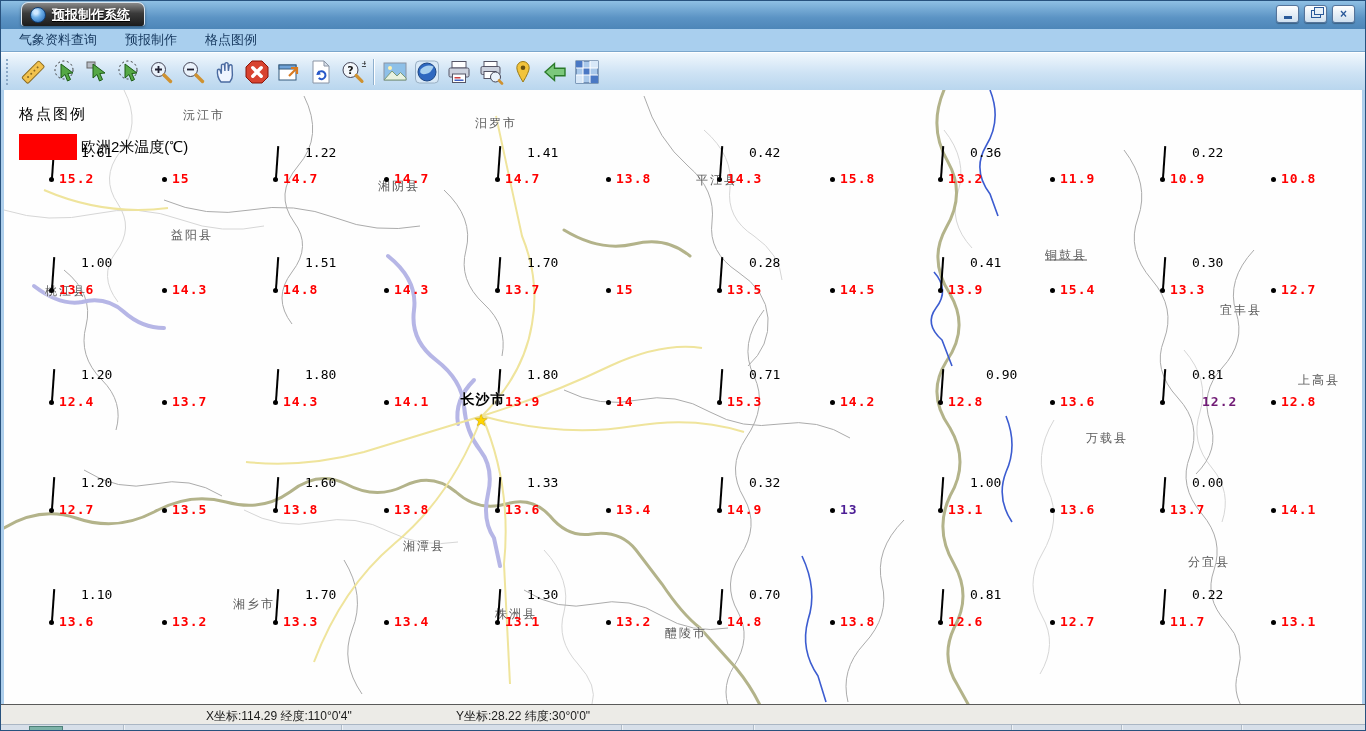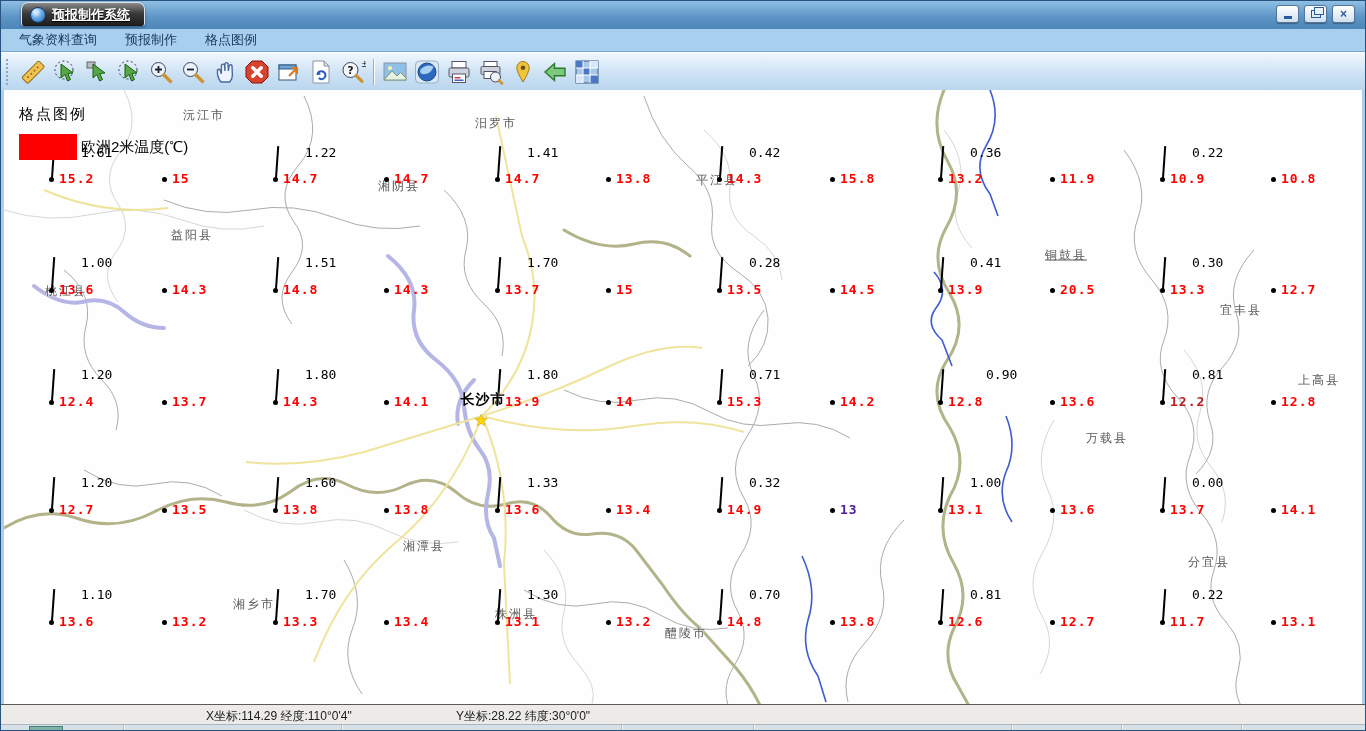--- a/index.html
+++ b/index.html
@@ -417,21 +417,21 @@
         <span class="mp-temp" style="color: rgb(255, 0, 0);">14.5</span>
       </div>
       <div class="map-point" style="left: 936px; top: 200px;">
         <div class="mp-dot"></div>
         <span class="mp-temp" style="color: rgb(255, 0, 0);">13.9</span>
         <div class="mp-barb"></div>
         <span class="mp-wind" style="left: 30px; top: -35px; color: rgb(0, 0, 0);">0.41</span>
       </div>
       <div class="map-point" style="left: 1048px; top: 200px;">
         <div class="mp-dot"></div>
-        <span class="mp-temp" style="color: rgb(255, 0, 0);">20.5</span>
+        <span class="mp-temp" style="color: rgb(255, 0, 0);">15.4</span>
       </div>
       <div class="map-point" style="left: 1158px; top: 200px;">
         <div class="mp-dot"></div>
         <span class="mp-temp" style="color: rgb(255, 0, 0);">13.3</span>
         <div class="mp-barb"></div>
         <span class="mp-wind" style="left: 30px; top: -35px; color: rgb(0, 0, 0);">0.30</span>
       </div>
       <div class="map-point" style="left: 1269px; top: 200px;">
         <div class="mp-dot"></div>
         <span class="mp-temp" style="color: rgb(255, 0, 0);">12.7</span>
@@ -481,21 +481,21 @@
         <span class="mp-temp" style="color: rgb(255, 0, 0);">12.8</span>
         <div class="mp-barb"></div>
         <span class="mp-wind" style="left: 30px; top: -35px; color: rgb(0, 0, 0); margin-left: 16px;">0.90</span>
       </div>
       <div class="map-point" style="left: 1048px; top: 312px;">
         <div class="mp-dot"></div>
         <span class="mp-temp" style="color: rgb(255, 0, 0);">13.6</span>
       </div>
       <div class="map-point" style="left: 1158px; top: 312px;">
         <div class="mp-dot"></div>
-        <span class="mp-temp" style="color: #b91c1c;">12.2</span>
+        <span class="mp-temp" style="color: #701a75; margin-left: 32px;">12.2</span>
         <div class="mp-barb"></div>
         <span class="mp-wind" style="left: 30px; top: -35px; color: rgb(0, 0, 0);">0.81</span>
       </div>
       <div class="map-point" style="left: 1269px; top: 312px;">
         <div class="mp-dot"></div>
         <span class="mp-temp" style="color: rgb(255, 0, 0);">12.8</span>
       </div>
       <div class="map-point" style="left: 47px; top: 420px;">
         <div class="mp-dot"></div>
         <span class="mp-temp" style="color: rgb(255, 0, 0);">12.7</span>

